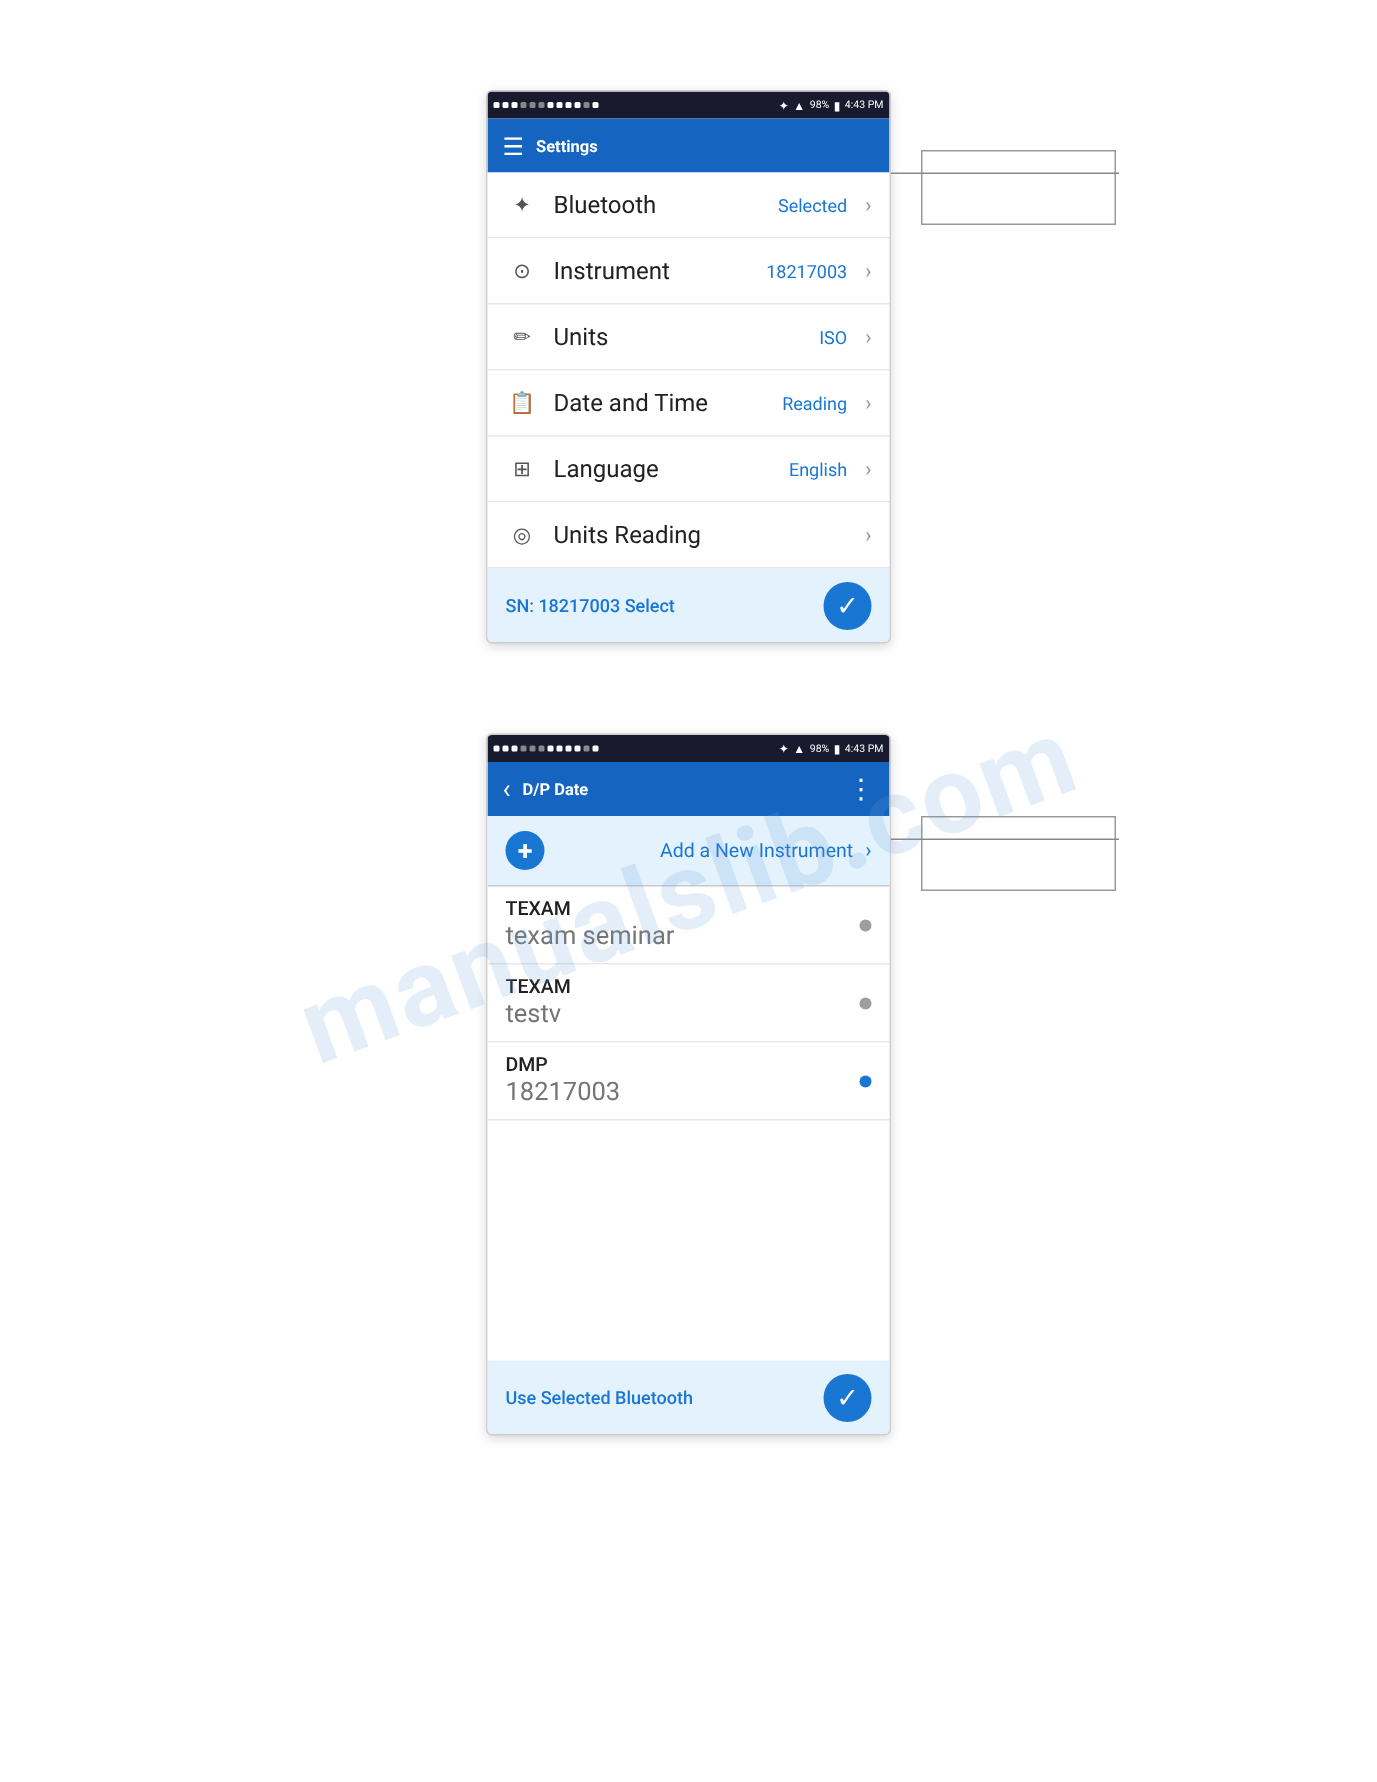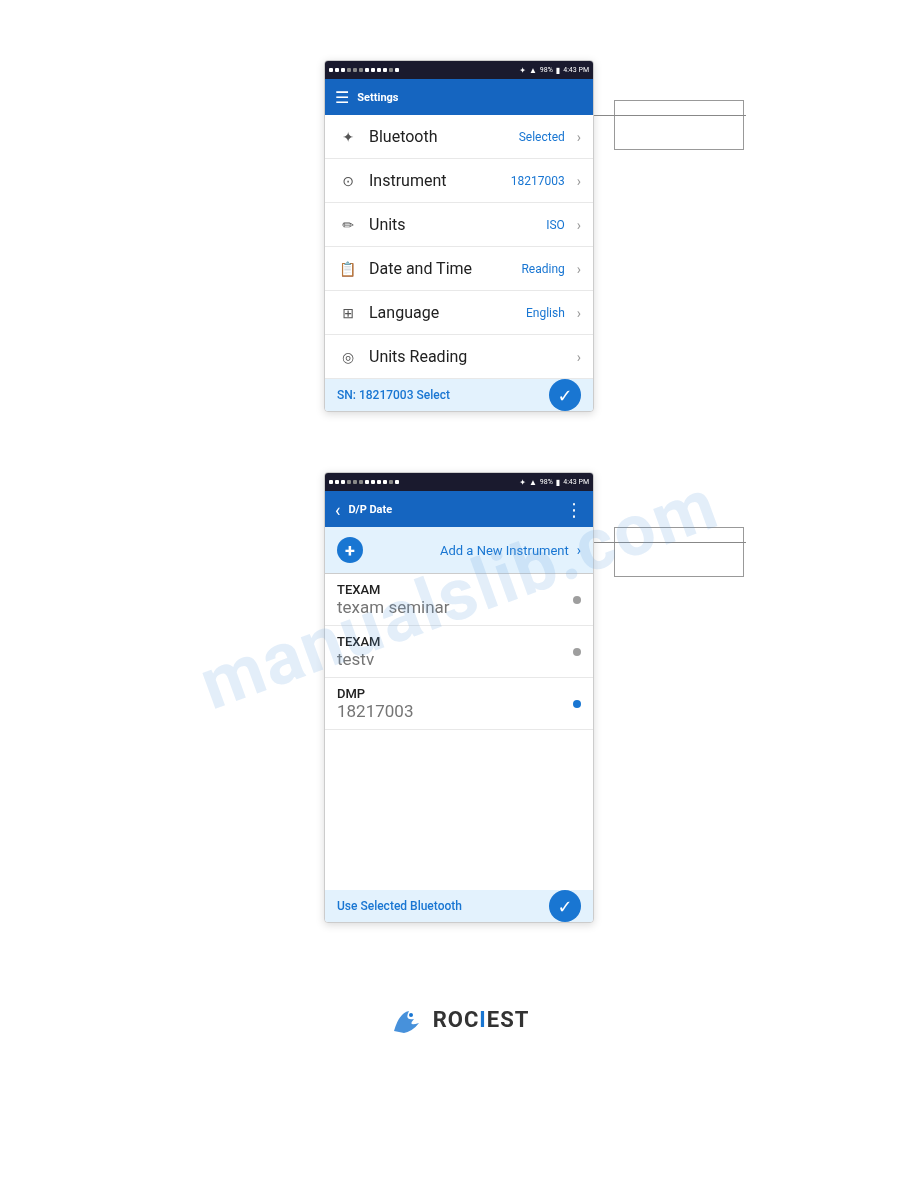--- a/index.html
+++ b/index.html
@@ -140,21 +140,21 @@
       margin-right: 2px;
     }
     .settings-item .chevron {
       font-size: 14px;
       color: #999;
     }
 
     
     .bottom-bar {
       background: #e3f2fd;
-      height: 32px;
+      height: 49px;
       display: flex;
       align-items: center;
       justify-content: space-between;
       padding: 0 12px;
     }
     .bottom-bar .sn-text {
       color: #1976d2;
       font-size: 12px;
       font-weight: 500;
     }
@@ -456,26 +456,14 @@
         <span class="sn-text">Use Selected Bluetooth</span>
         <div class="checkmark-circle">✓</div>
       </div>
 
     </div>
 
     <div class="callout-box-2"></div>
     <div style="position:absolute; right:-152px; top:70px; width:152px; height:1px; background:#888;"></div>
   </div>
 
-  <div class="logo-area">
-    <div class="roctest-logo">
-
-      <svg width="40" height="32" viewBox="0 0 40 32">
-        <path d="M5,28 Q10,10 20,8 Q15,18 25,16 Q18,24 30,20 Q24,28 15,30 Z" fill="#1976d2" opacity="0.8"></path>
-        <circle cx="22" cy="12" r="2" fill="#1976d2"></circle>
-      </svg>
-      <span class="logo-text">
-        ROC<span>I</span>EST
-      </span>
-    </div>
-  </div>
 
 </div>
 
 </body></html>

